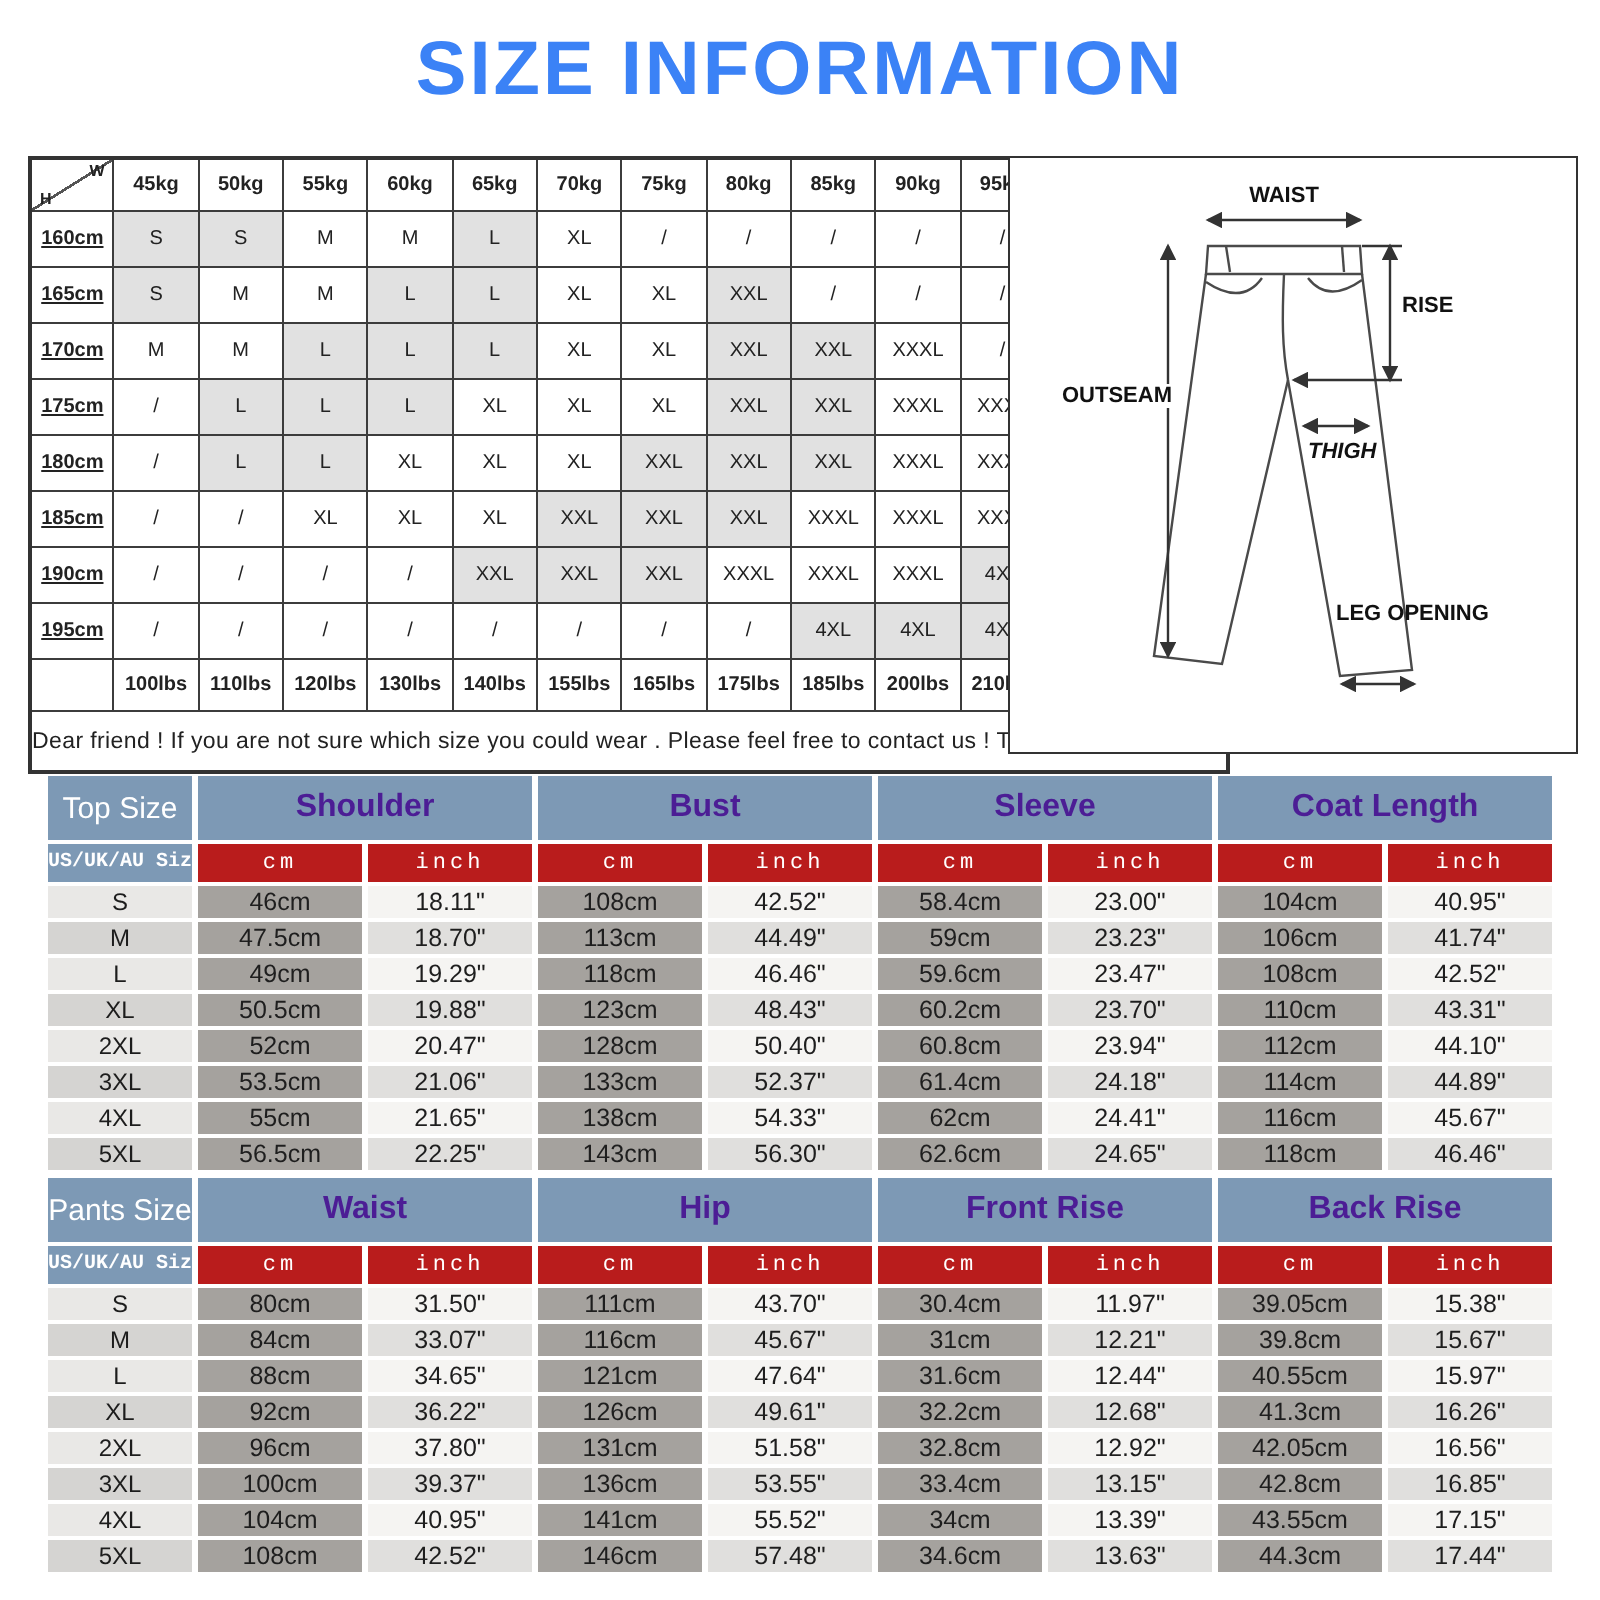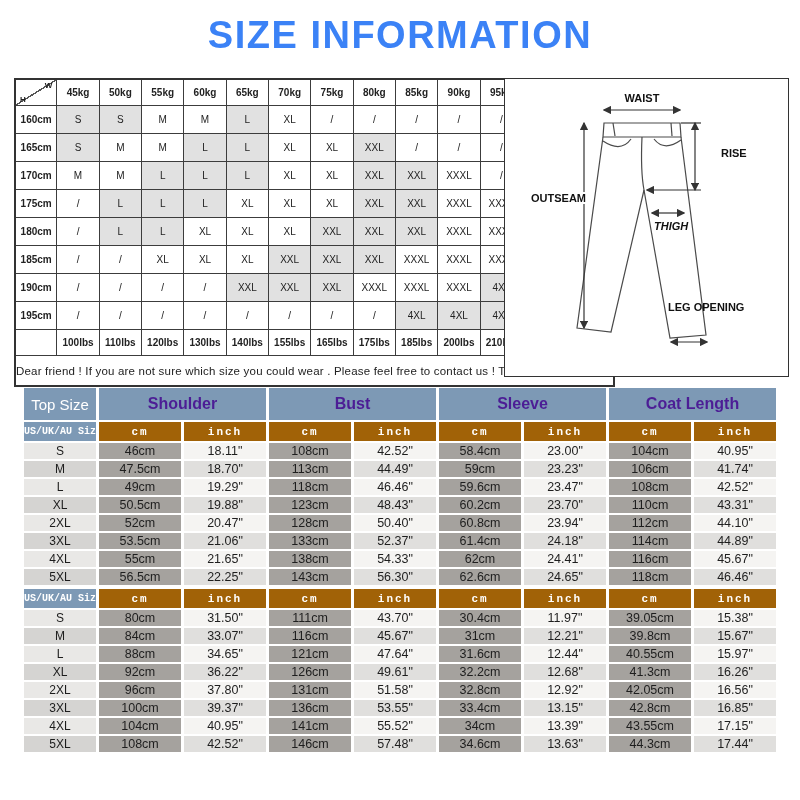--- a/index.html
+++ b/index.html
@@ -16,21 +16,21 @@
   table.matrix{
     position:absolute;left:14px;top:78px;border-collapse:collapse;table-layout:fixed;
     border:2px solid #333;
   }
   .matrix col.c0{width:32px}.matrix col.cw{width:33px}.matrix col.cl{width:38px}
   .matrix th,.matrix td{
     border:1px solid #3c3c3c;text-align:center;vertical-align:middle;
     font-size:10px;font-weight:400;color:#222;padding:0;height:27px;overflow:hidden;white-space:nowrap;
   }
   .matrix tr.hdr th{height:25px;font-weight:700;font-size:10px;}
-  .matrix th.hh{font-weight:700;}
+  .matrix th.hh{font-weight:700;text-decoration:underline;}
   .matrix td.shade{background:#e1e1e1;}
   .matrix td.ft{font-size:10px;}
   .matrix tr.lbs td{height:25px;font-weight:700;margin-top:22px;}
   .matrix td.note{height:29px;font-size:11.5px;font-weight:400;letter-spacing:.2px;}
   .corner{position:relative;}
   .corner .diag{position:absolute;inset:0;
     background:linear-gradient(to bottom right,transparent calc(50% - .7px),#555 calc(50% - .7px),#555 calc(50% + .7px),transparent calc(50% + .7px));}
   .corner .cw-l{position:absolute;top:1px;right:4px;font-size:8px;font-weight:700;}
   .corner .ch-l{position:absolute;bottom:1px;left:4px;font-size:8px;font-weight:700;}
   
@@ -39,21 +39,21 @@
   .dlabel{position:absolute;font-size:11px;font-weight:700;color:#111;white-space:nowrap;}
   .dlabel.bg{background:#fff;padding:0 2px;}
   
   .tblwrap{position:absolute;left:21px;top:386px;width:758px;}
   table.sizes{border-collapse:separate;border-spacing:3px 2px;table-layout:fixed;width:758px;}
   .sizes col.s{width:72px}.sizes col.u{width:82px}
   .sizes th,.sizes td{padding:0;text-align:center;vertical-align:middle;overflow:hidden;white-space:nowrap;}
   .sizes th.ttl{background:#7d99b5;color:#fff;font-size:15px;font-weight:400;height:32px;}
   .sizes th.grp{background:#7d99b5;color:#4c1d95;font-size:16px;font-weight:700;height:32px;}
   .sizes th.shdr{background:#7d99b5;color:#fff;font-family:"Liberation Mono",monospace;font-size:10px;font-weight:700;height:19px;}
-  .sizes th.unit{background:#a16207;color:#fff;font-family:"Liberation Mono",monospace;font-size:11px;font-weight:700;letter-spacing:2px;height:19px;}
+  .sizes th.unit{background:#b91c1c;color:#fff;font-family:"Liberation Mono",monospace;font-size:11px;font-weight:400;letter-spacing:2px;height:19px;}
   .sizes th.sz{font-size:12px;font-weight:400;height:16px;}
   .sizes td{font-size:12.5px;height:16px;color:#1e1e1e;}
   .sizes td.cm{background:#a5a29e;}
   .sizes tr.even th.sz{background:#e9e8e6;}
   .sizes tr.odd  th.sz{background:#d5d4d2;}
   .sizes tr.even td.in{background:#f5f4f2;}
   .sizes tr.odd  td.in{background:#e0dfdd;}
 </style>
 </head>
 <body>
@@ -275,21 +275,21 @@
       <line x1="99" y1="31" x2="175" y2="31" marker-start="url(#arr)" marker-end="url(#arr)"></line>
       <line x1="79" y1="44" x2="79" y2="249" marker-start="url(#arr)" marker-end="url(#arr)"></line>
       <line x1="190" y1="44" x2="190" y2="111" marker-start="url(#arr)" marker-end="url(#arr)"></line>
       <line x1="176" y1="44" x2="196" y2="44"></line>
       <line x1="196" y1="111" x2="142" y2="111" marker-end="url(#arr)"></line>
       <line x1="147" y1="134" x2="179" y2="134" marker-start="url(#arr)" marker-end="url(#arr)"></line>
       <line x1="166" y1="263" x2="202" y2="263" marker-start="url(#arr)" marker-end="url(#arr)"></line>
     </g>
   </svg>
   <div class="dlabel" style="left:99px;top:13px;width:76px;text-align:center;">WAIST</div>
-  <div class="dlabel bg" style="left:194px;top:68px;margin-left:20px;">RISE</div>
+  <div class="dlabel bg" style="left:194px;top:68px;">RISE</div>
   <div class="dlabel bg" style="left:24px;top:113px;">OUTSEAM</div>
   <div class="dlabel" style="left:149px;top:141px;font-style:italic;">THIGH</div>
   <div class="dlabel" style="left:163px;top:222px;">LEG OPENING</div>
 </div>
 
 <div class="tblwrap">
   <div id="top-table-mount">
       <table class="sizes">
         <colgroup>
           <col class="s">
@@ -420,20 +420,27 @@
           <col class="u">
           <col class="u">
           <col class="u">
           <col class="u">
           <col class="u">
           <col class="u">
           <col class="u">
         </colgroup>
         <tbody>
           <tr>
+            <th class="ttl">Pants Size</th>
+            <th class="grp" colspan="2">Waist</th>
+            <th class="grp" colspan="2">Hip</th>
+            <th class="grp" colspan="2">Front Rise</th>
+            <th class="grp" colspan="2">Back Rise</th>
+          </tr>
+          <tr>
             <th class="shdr">US/UK/AU Size</th>
             <th class="unit">cm</th>
             <th class="unit">inch</th>
             <th class="unit">cm</th>
             <th class="unit">inch</th>
             <th class="unit">cm</th>
             <th class="unit">inch</th>
             <th class="unit">cm</th>
             <th class="unit">inch</th>
           </tr>

